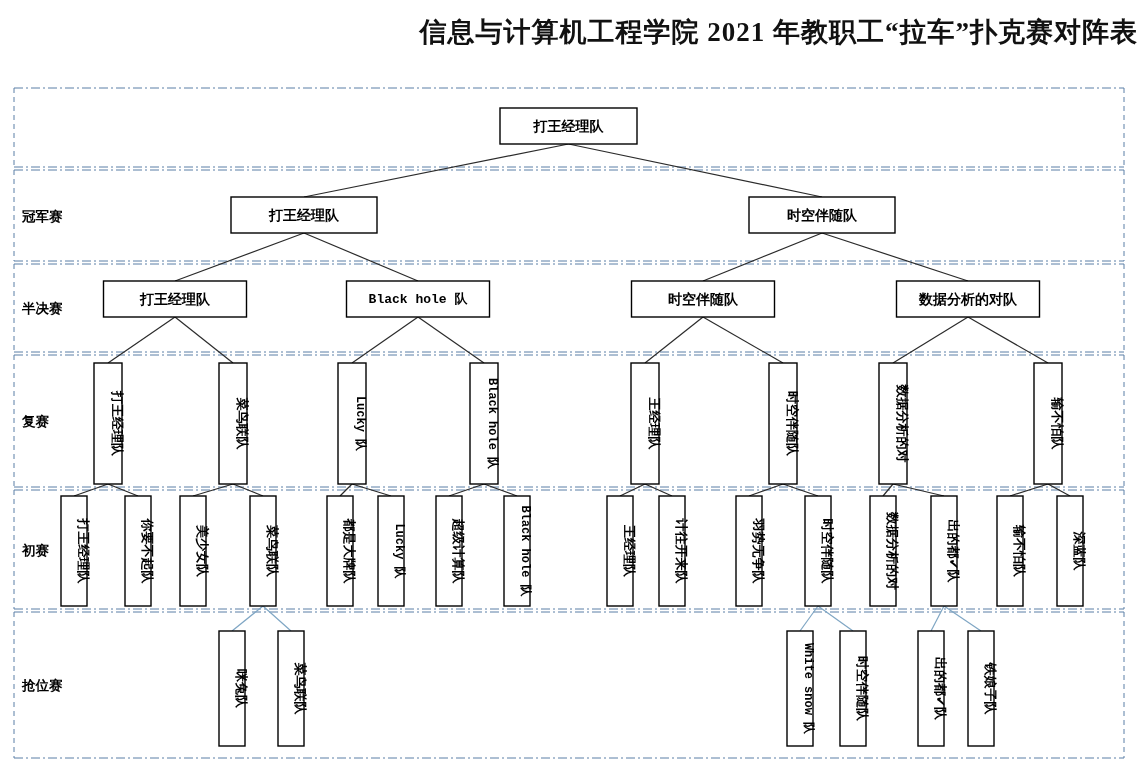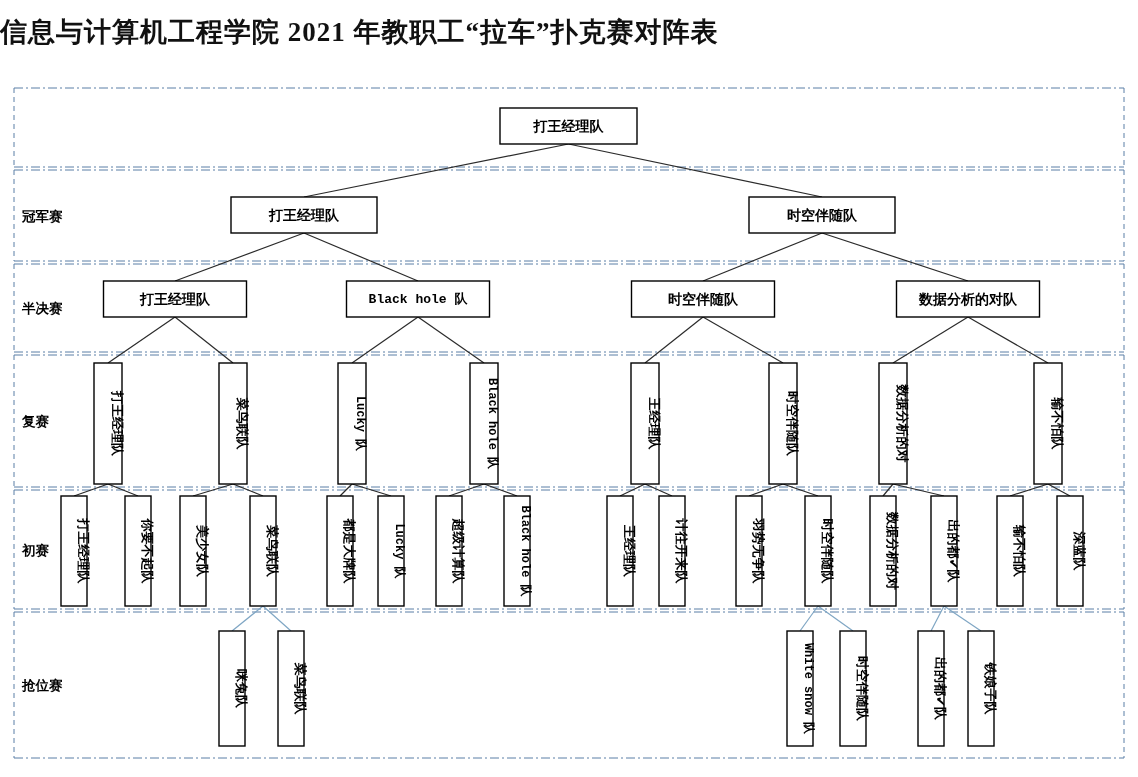--- a/index.html
+++ b/index.html
@@ -1,21 +1,21 @@
 <!DOCTYPE html>
 <html><head>
 <meta charset="utf-8">
 <style>
   html,body{margin:0;padding:0;background:#ffffff;}
   body{width:1138px;height:777px;overflow:hidden;
        font-family:"Liberation Serif","DejaVu Serif",serif;color:#000;}
   #root{position:relative;width:1138px;height:777px;}
 
   #title{
-    position:absolute;left:0;top:14px;width:1138px;text-align:left;
+    position:absolute;left:0;top:14px;width:1138px;text-align:right;
     font-family:"Liberation Serif","DejaVu Serif",serif;
     font-size:27px;font-weight:700;letter-spacing:1px;color:#111;
   }
 
   #bracket{position:absolute;left:0;top:0;width:1138px;height:777px;}
 
   .band-label{
     font-family:"Liberation Sans","DejaVu Sans",sans-serif;
     font-size:13.5px;font-weight:700;fill:#000;
   }

